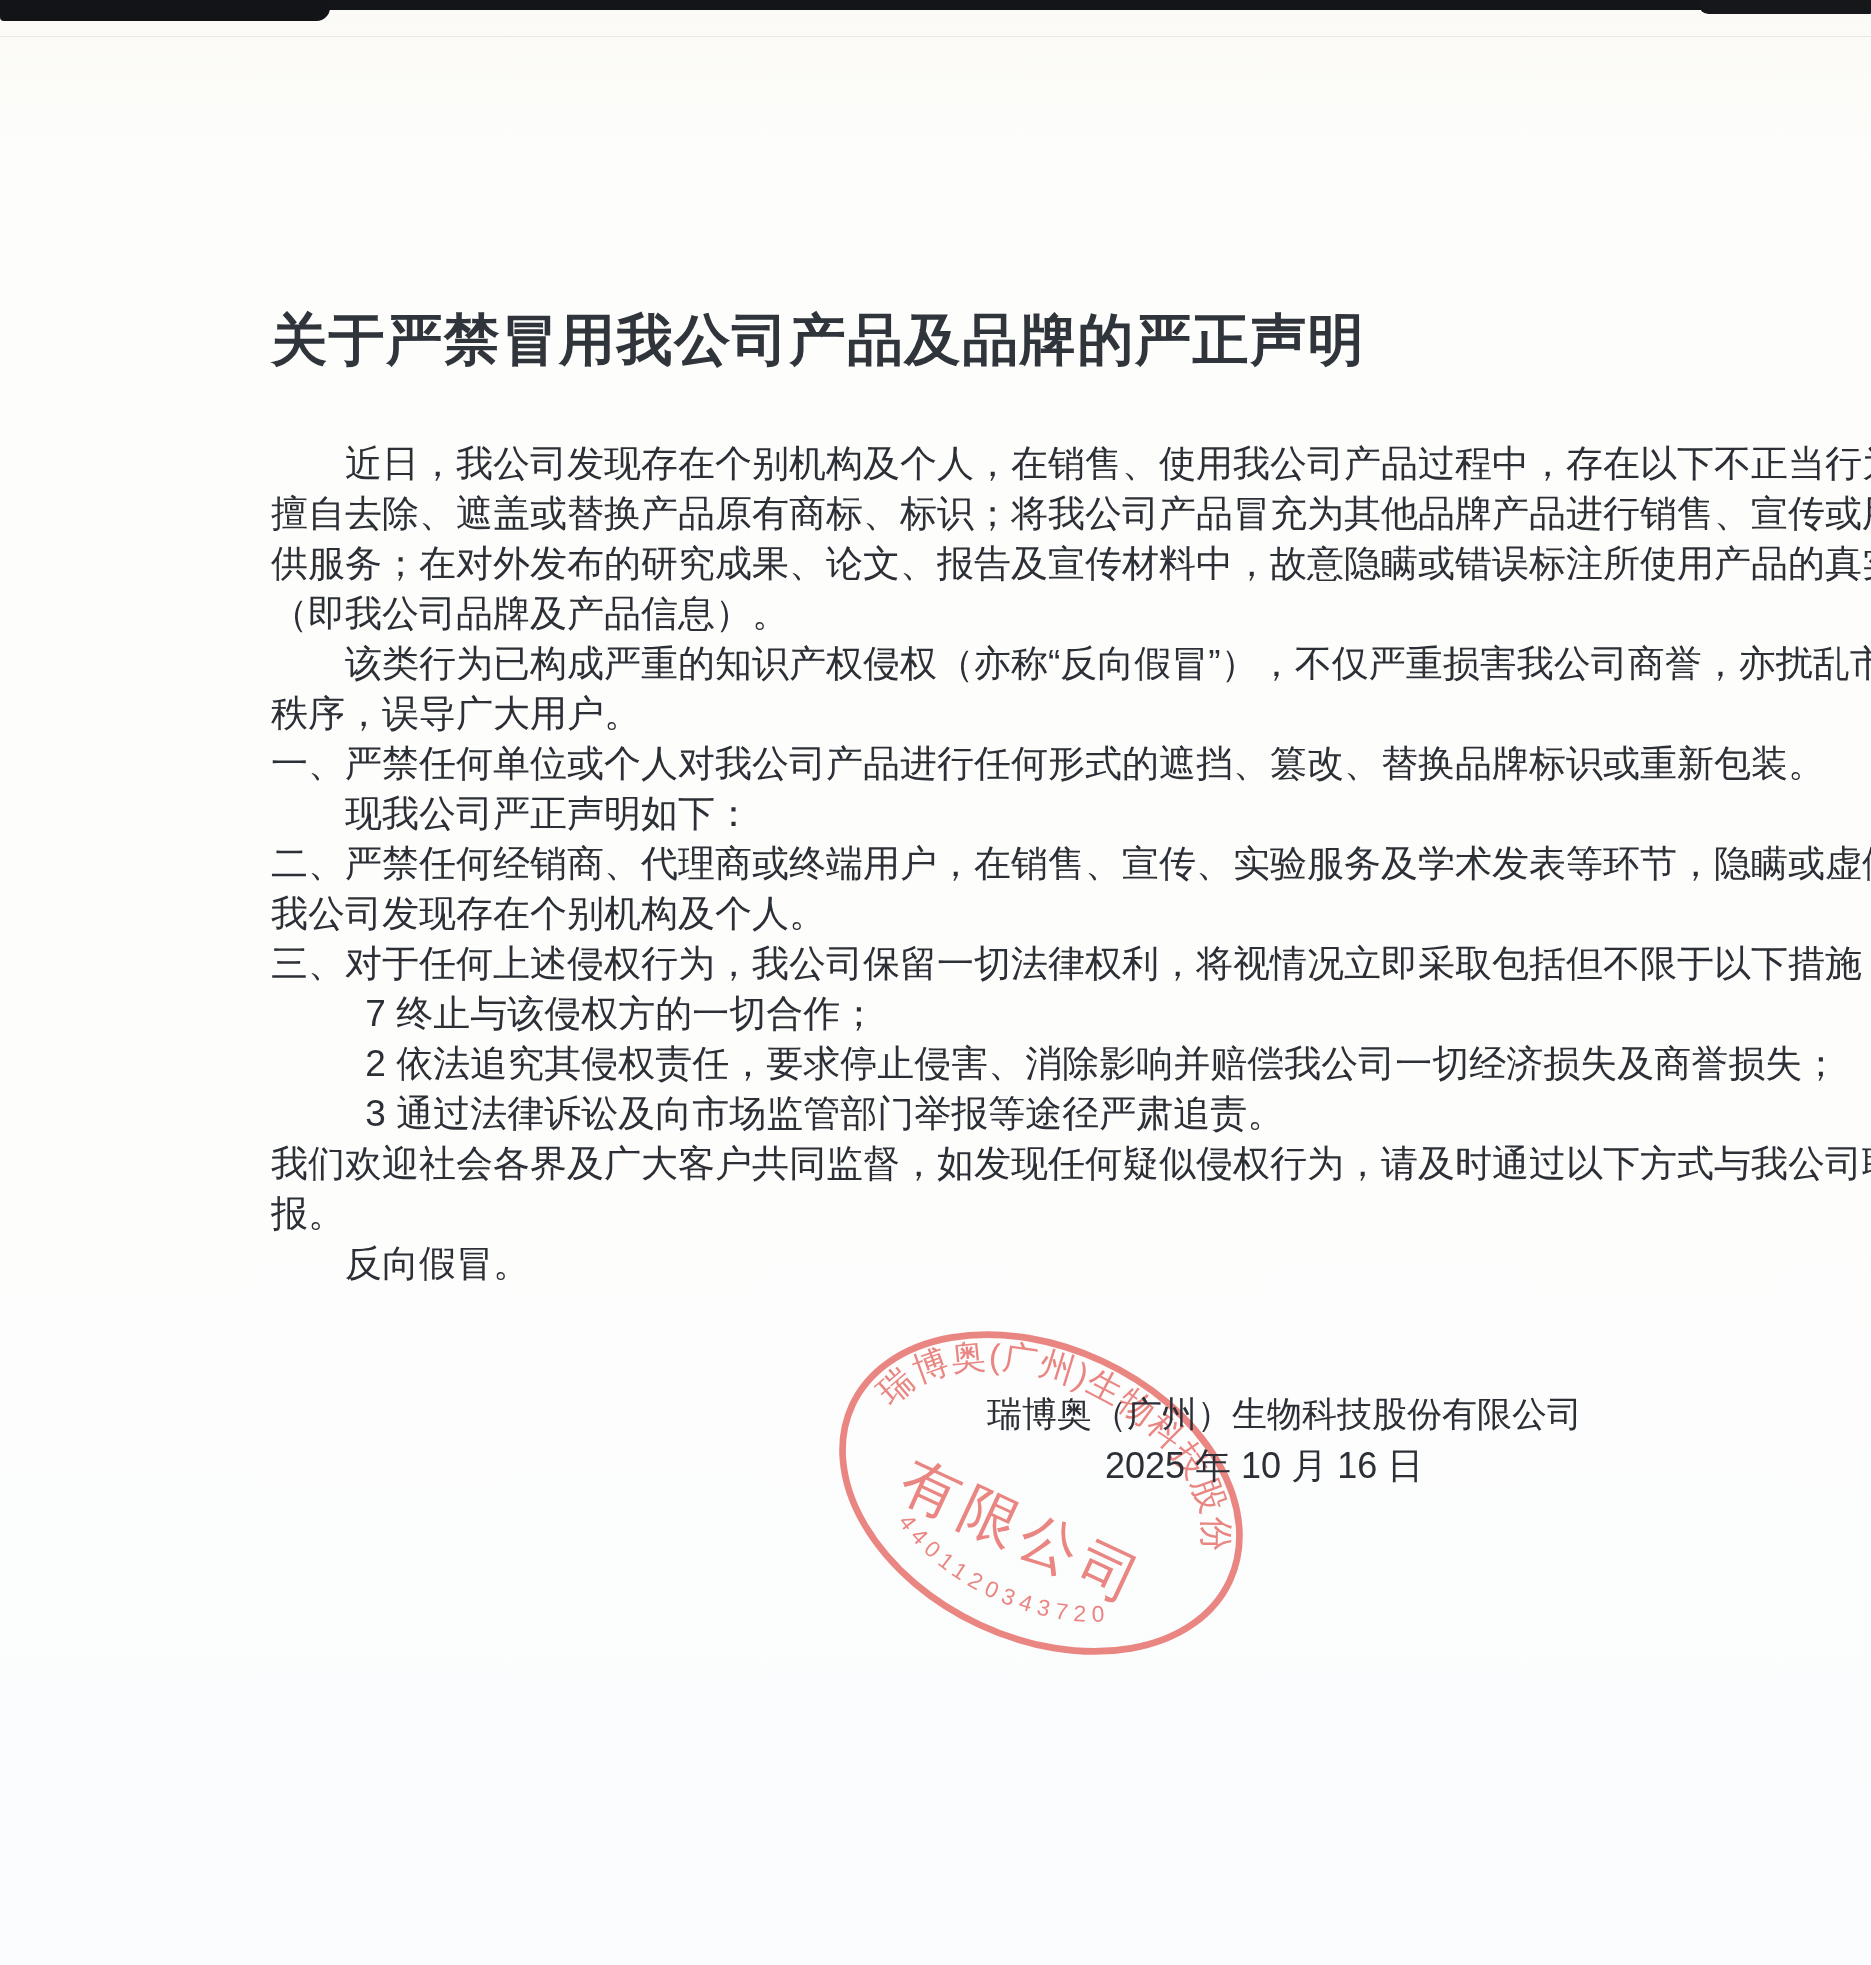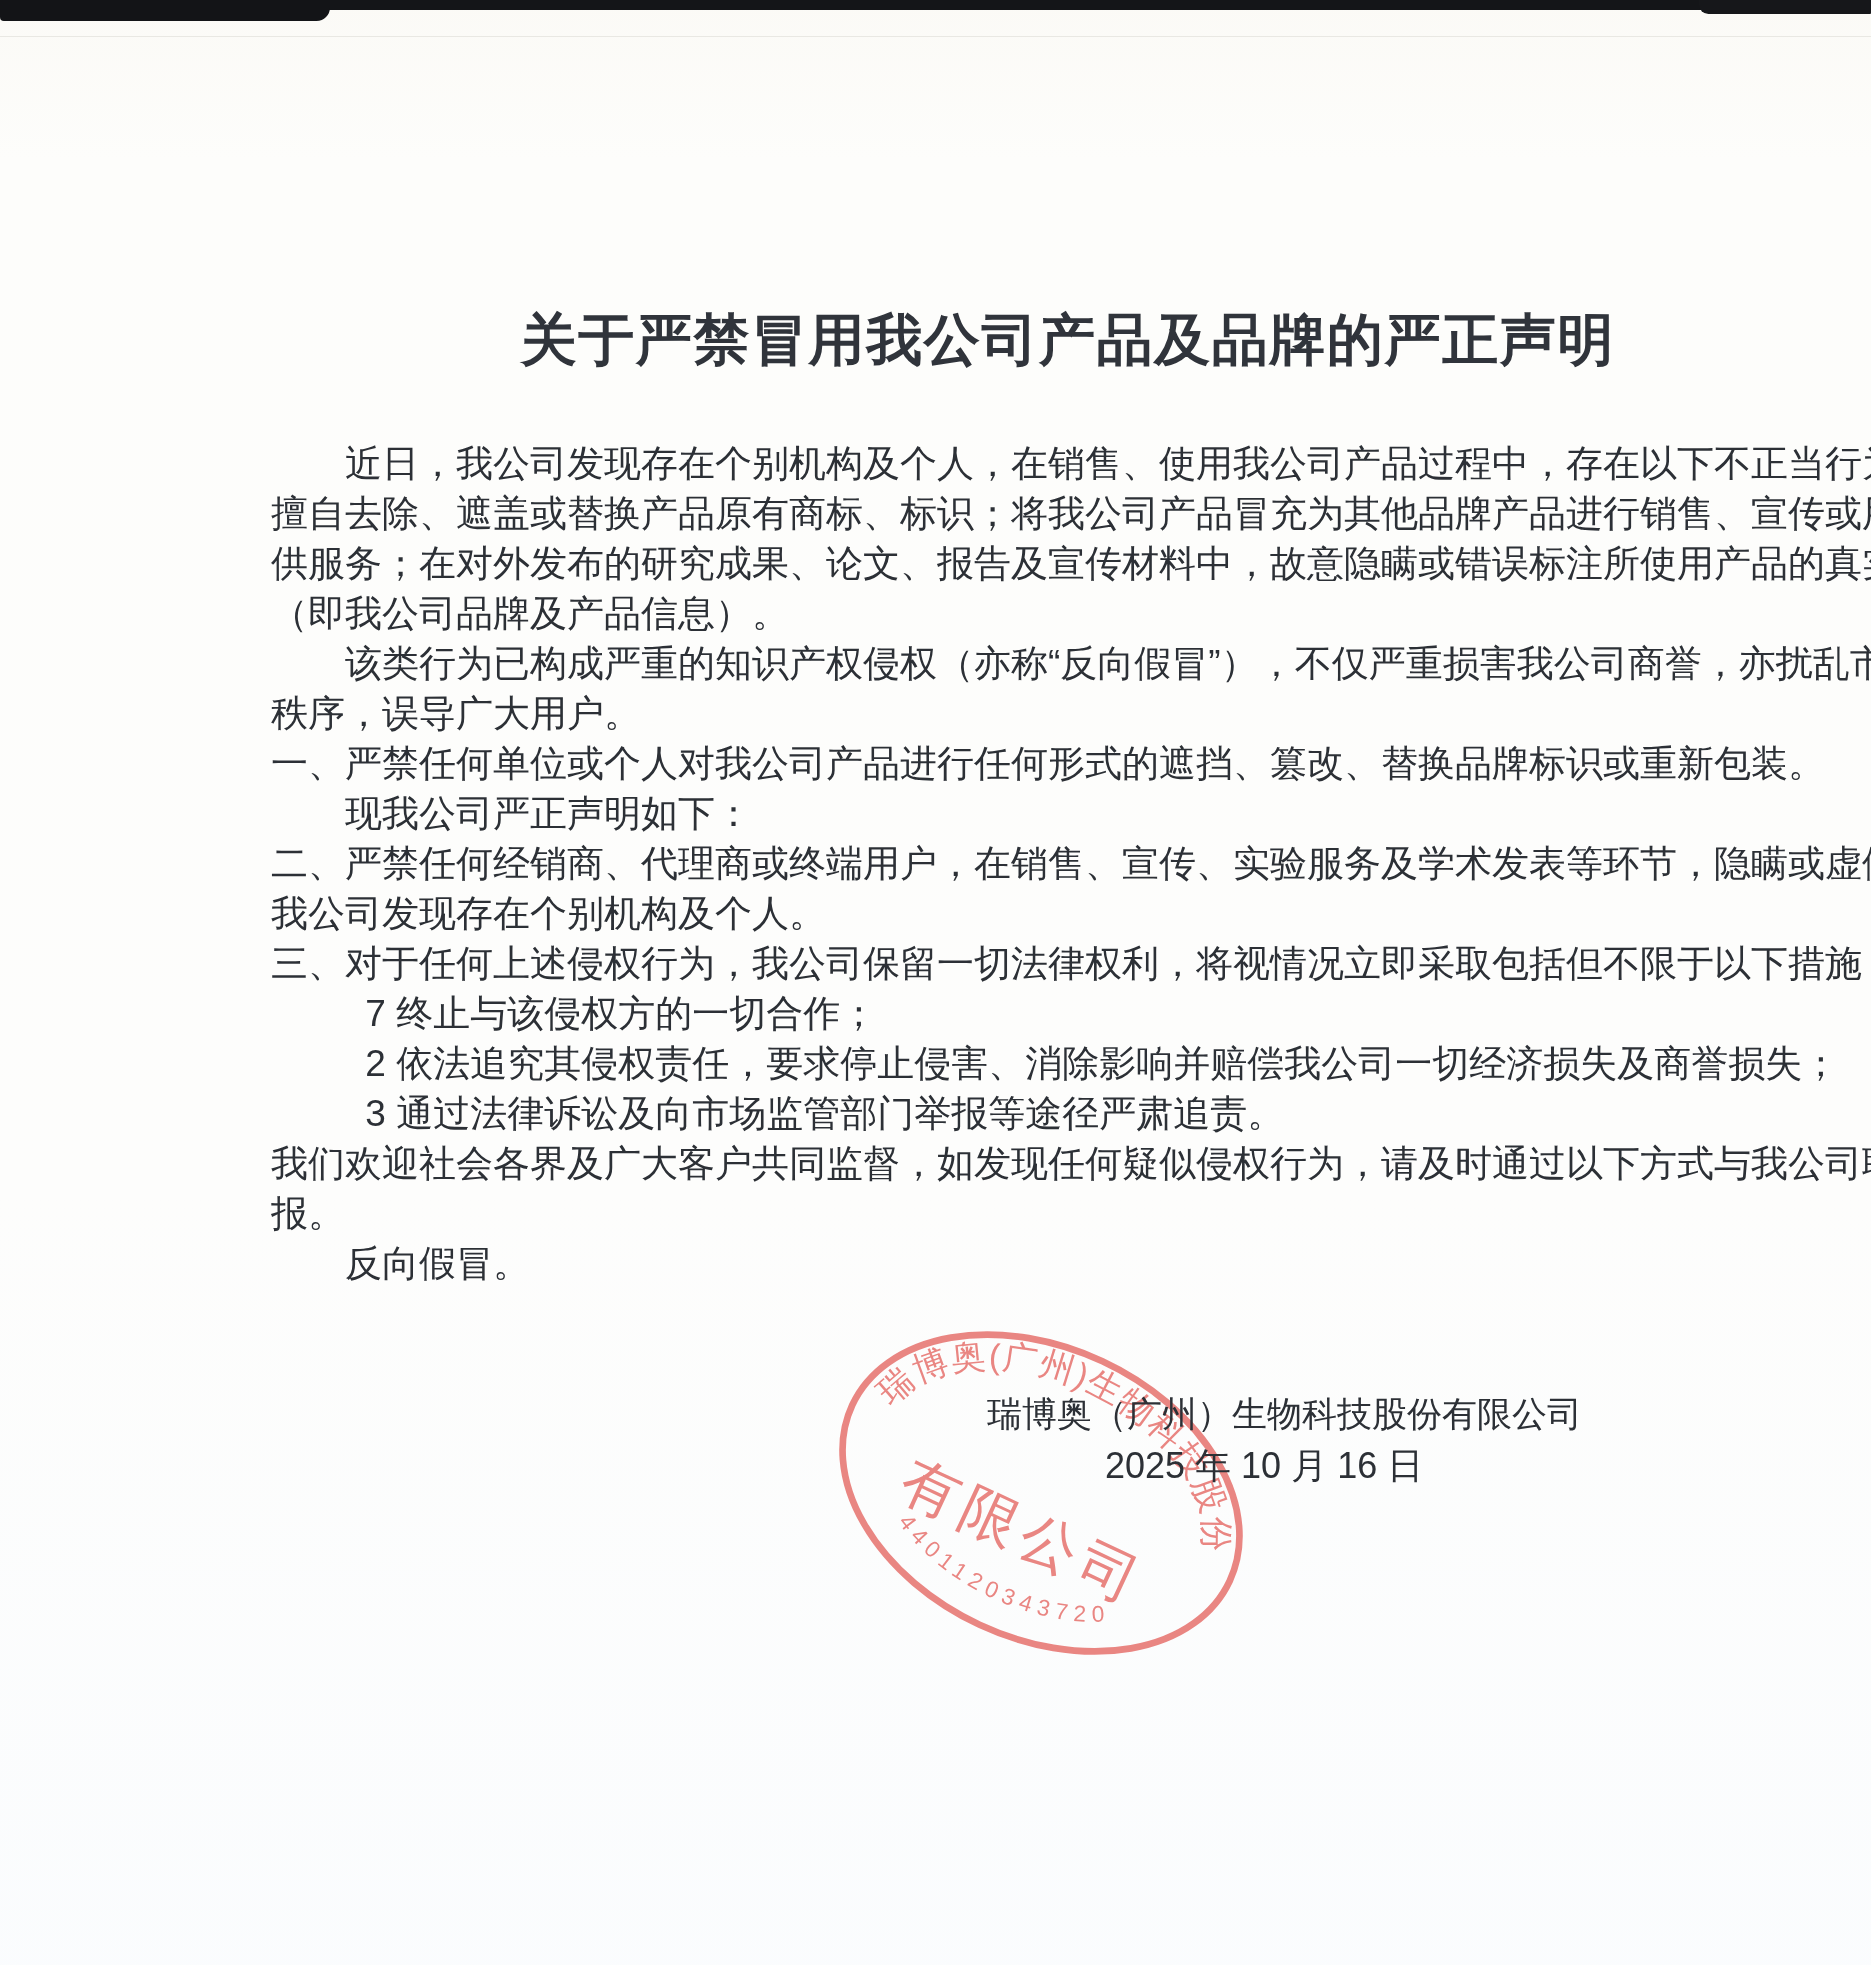--- a/index.html
+++ b/index.html
@@ -13,21 +13,21 @@
     color:#2c3036;
   }
   
   .scan-bar-top{position:absolute;top:0;left:0;width:1872px;height:10.2px;background:#141518;}
   .scan-bar-left{position:absolute;top:0;left:0;width:330px;height:21px;background:#131417;border-radius:0 0 13.4px 3.9px;}
   .scan-bar-right{position:absolute;top:0;right:0;width:173px;height:14px;background:#16171a;border-radius:0 0 3.1px 9.4px;}
   .crease{position:absolute;top:36px;left:0;width:100%;height:0.8px;background:#e9e8e3;}
 
   .title{
     position:absolute;left:271px;top:303px;width:1344px;
-    text-align:right;font-size:56px;font-weight:bold;
+    text-align:left;font-size:56px;font-weight:bold;
     letter-spacing:1.6px;color:#30343b;white-space:nowrap;
   }
   .body-block{
     position:absolute;left:271px;top:439px;width:1352px;
     font-size:37px;line-height:50px;color:#2c3036;
   }
   .line{white-space:nowrap;}
   .line.first{text-indent:2em;}
   .line.item{padding-left:2.55em;}
 

